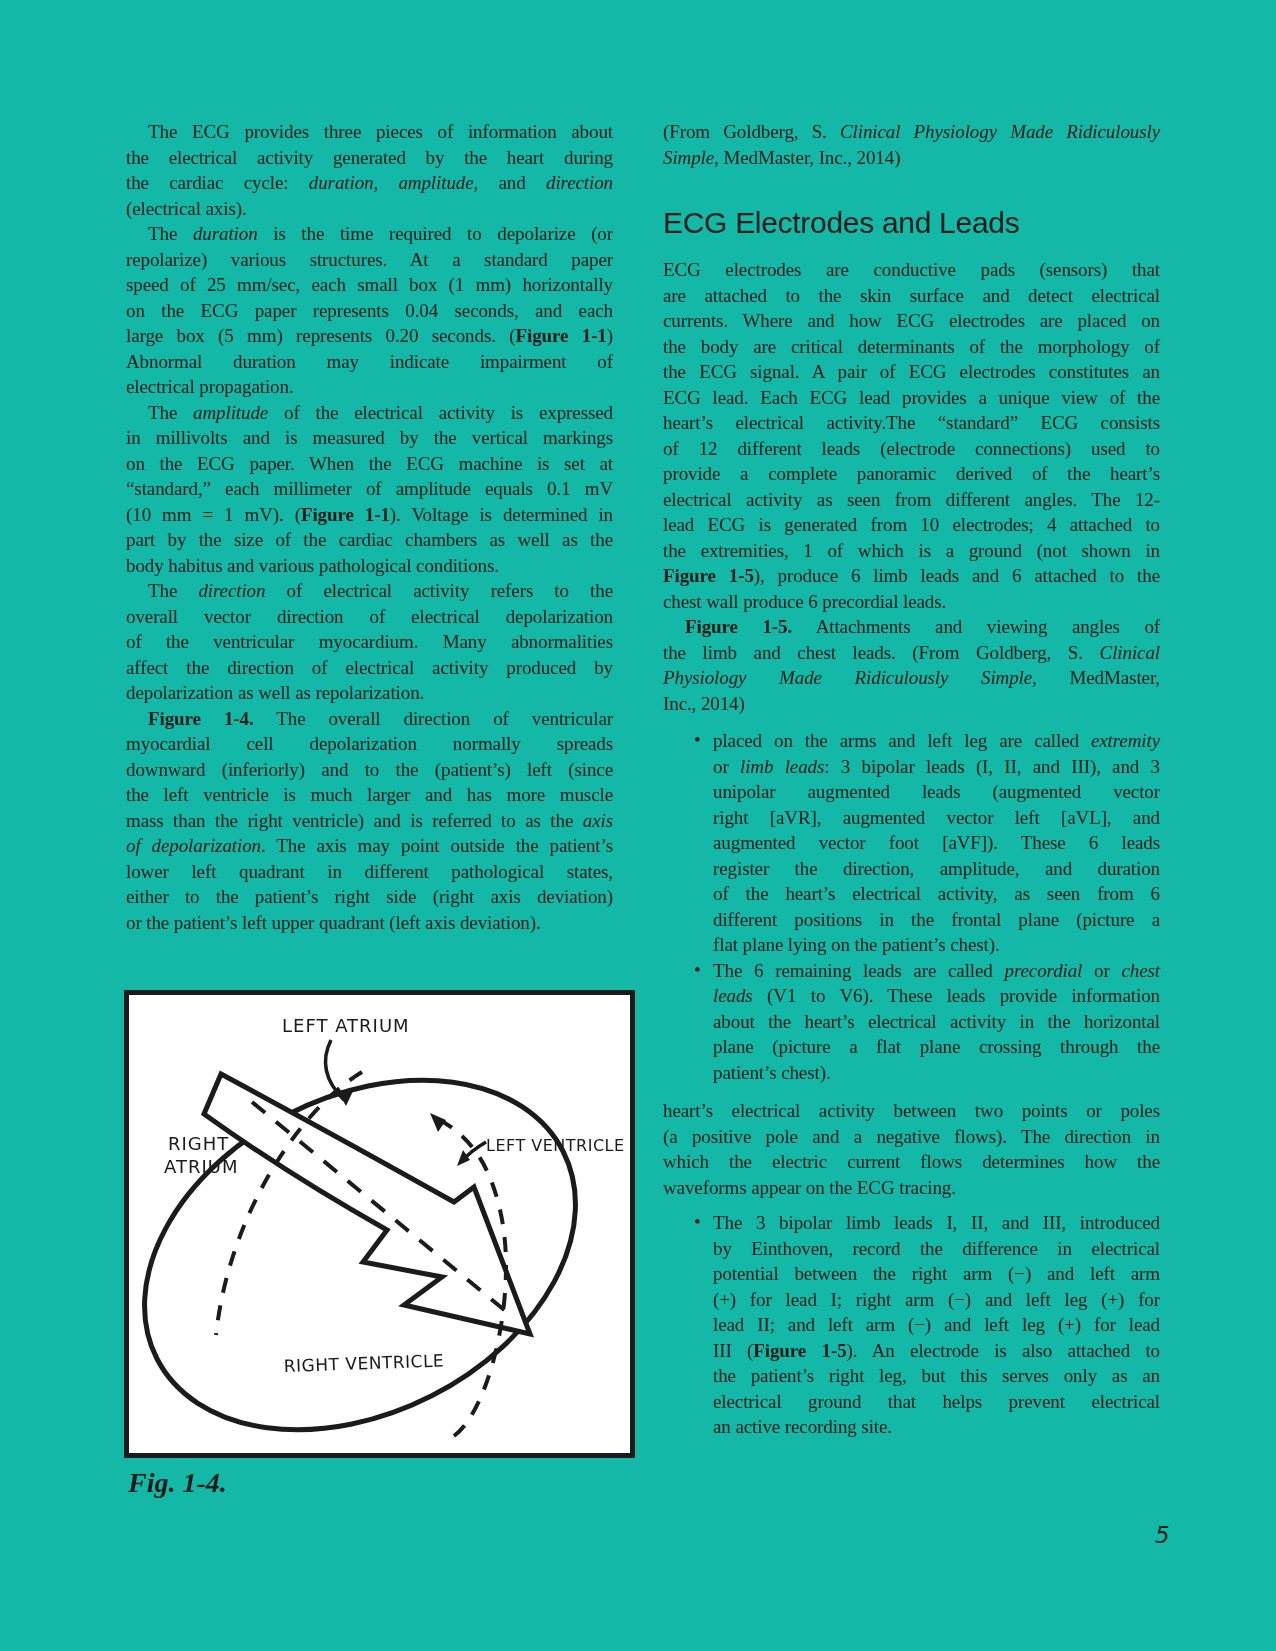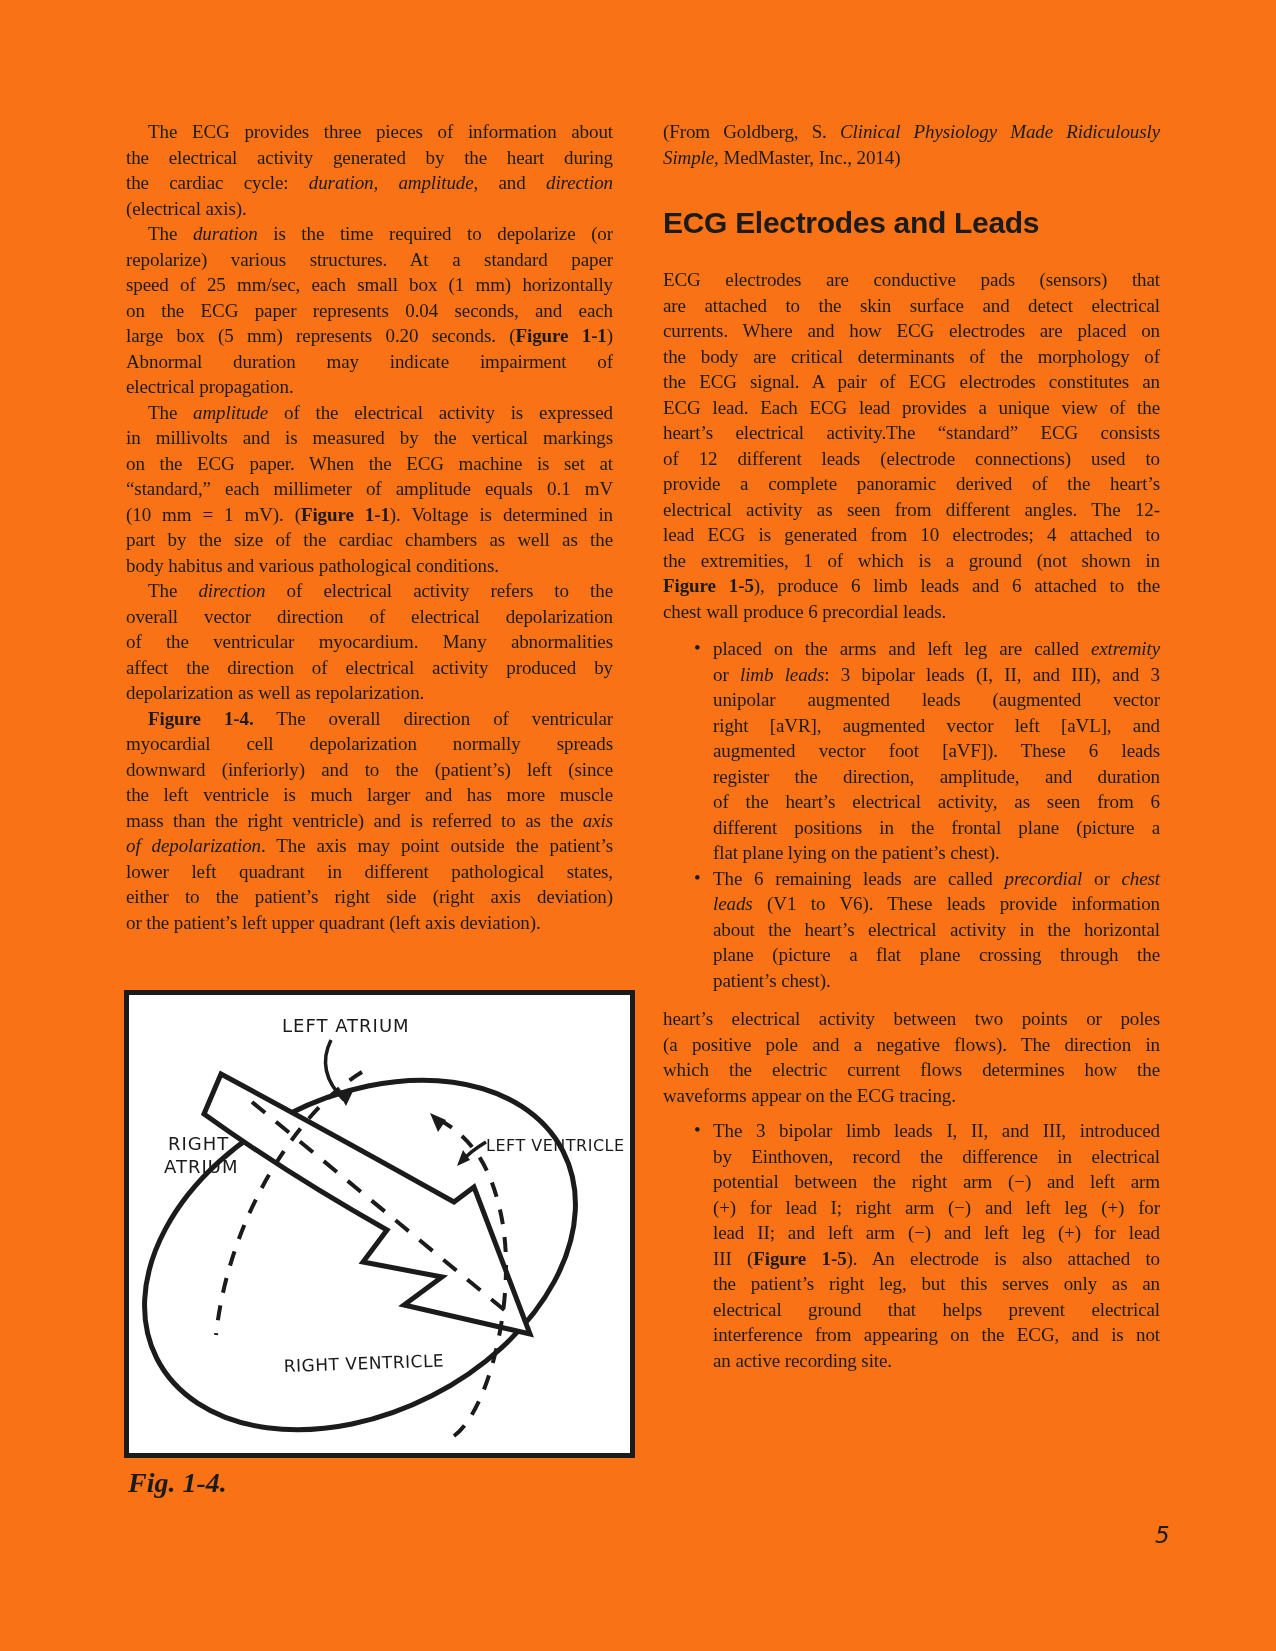--- a/index.html
+++ b/index.html
@@ -1,44 +1,44 @@
 <!DOCTYPE html>
 <html><head>
 <meta charset="utf-8">
 <style>
   html,body{margin:0;padding:0;background:#ffffff;}
   .page{
     position:relative;
     width:1276px;height:1651px;
-    background:#f97316;
+    background:#14b8a6;
     font-family:"Liberation Serif",serif;
     color:#1b1b1b;
     overflow:hidden;
   }
   .col{position:absolute;top:119px;}
   #left-col{left:126px;width:487px;}
   #right-col{left:663px;width:497px;}
   .para{margin:0;}
   .line{
     font-size:19px;
     line-height:25.5px;
     letter-spacing:-0.1px;
     text-align:justify;
     text-align-last:justify;
     -moz-text-align-last:justify;
   }
   .line.last{text-align-last:left;-moz-text-align-last:left;}
   .line.ind{text-indent:22px;}
   .heading{
     font-family:"Liberation Sans",sans-serif;
-    font-weight:bold;
+    font-weight:normal;
     font-size:30px;
     line-height:38px;
     letter-spacing:-0.3px;
-    margin:34px 0 25px 0;
+    margin:34px 0 15px 0;
   }
   .bullet{position:relative;padding-left:50px;}
   .bullet .marker{
     position:absolute;left:31px;top:-1px;
     font-size:19px;line-height:25.5px;
   }
   .fig-caption{
     position:absolute;left:128px;top:1467px;
     font-family:"Liberation Serif",serif;
     font-weight:bold;font-style:italic;
@@ -123,20 +123,26 @@
           <div class="line">ECG lead. Each ECG lead provides a unique view of the</div>
           <div class="line">heart’s electrical activity.The “standard” ECG consists</div>
           <div class="line">of 12 different leads (electrode connections) used to</div>
           <div class="line">provide a complete panoramic derived of the heart’s</div>
           <div class="line">electrical activity as seen from different angles. The 12-</div>
           <div class="line">lead ECG is generated from 10 electrodes; 4 attached to</div>
           <div class="line">the extremities, 1 of which is a ground (not shown in</div>
           <div class="line"><b>Figure 1-5</b>), produce 6 limb leads and 6 attached to the</div>
           <div class="line last">chest wall produce 6 precordial leads.</div>
         </div>
+        <div class="para">
+          <div class="line ind"><b>Figure 1-5.</b> Attachments and viewing angles of</div>
+          <div class="line">the limb and chest leads. (From Goldberg, S. <i>Clinical</i></div>
+          <div class="line"><i>Physiology Made Ridiculously Simple,</i> MedMaster,</div>
+          <div class="line last">Inc., 2014)</div>
+        </div>
         <div class="bullet" style="margin-top: 12px;">
           <span class="marker">•</span>
           <div>
             <div class="line">placed on the arms and left leg are called <i>extremity</i></div>
             <div class="line">or <i>limb leads</i>: 3 bipolar leads (I, II, and III), and 3</div>
             <div class="line">unipolar augmented leads (augmented vector</div>
             <div class="line">right [aVR], augmented vector left [aVL], and</div>
             <div class="line">augmented vector foot [aVF]). These 6 leads</div>
             <div class="line">register the direction, amplitude, and duration</div>
             <div class="line">of the heart’s electrical activity, as seen from 6</div>
@@ -164,21 +170,20 @@
           <span class="marker">•</span>
           <div>
             <div class="line">The 3 bipolar limb leads I, II, and III, introduced</div>
             <div class="line">by Einthoven, record the difference in electrical</div>
             <div class="line">potential between the right arm (−) and left arm</div>
             <div class="line">(+) for lead I; right arm (−) and left leg (+) for</div>
             <div class="line">lead II; and left arm (−) and left leg (+) for lead</div>
             <div class="line">III (<b>Figure 1-5</b>). An electrode is also attached to</div>
             <div class="line">the patient’s right leg, but this serves only as an</div>
             <div class="line">electrical ground that helps prevent electrical</div>
-            <div class="line">interference from appearing on the ECG, and is not</div>
             <div class="line last">an active recording site.</div>
           </div>
         </div>
       </div>
   </div>
 
   <svg class="figure-svg" width="511" height="468" viewBox="0 0 511 468">
     <rect x="2.5" y="2.5" width="506" height="463" fill="#ffffff" stroke="#1b1b1b" stroke-width="5"></rect>
 
     <ellipse cx="236" cy="265" rx="228" ry="158" transform="rotate(-27 236 265)" fill="none" stroke="#1b1b1b" stroke-width="5"></ellipse>

